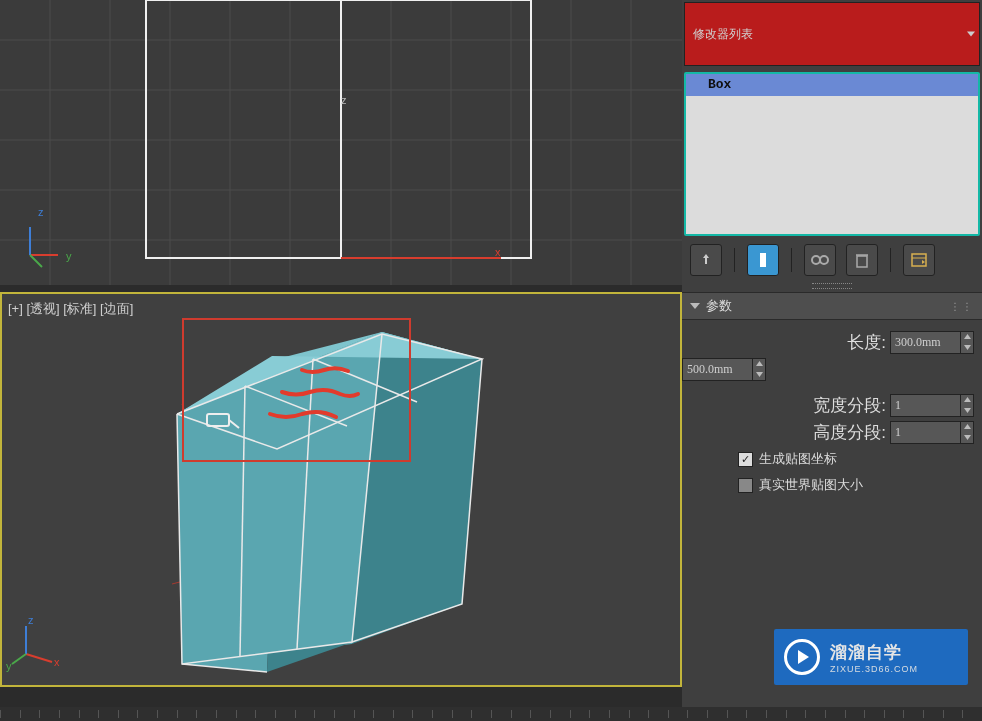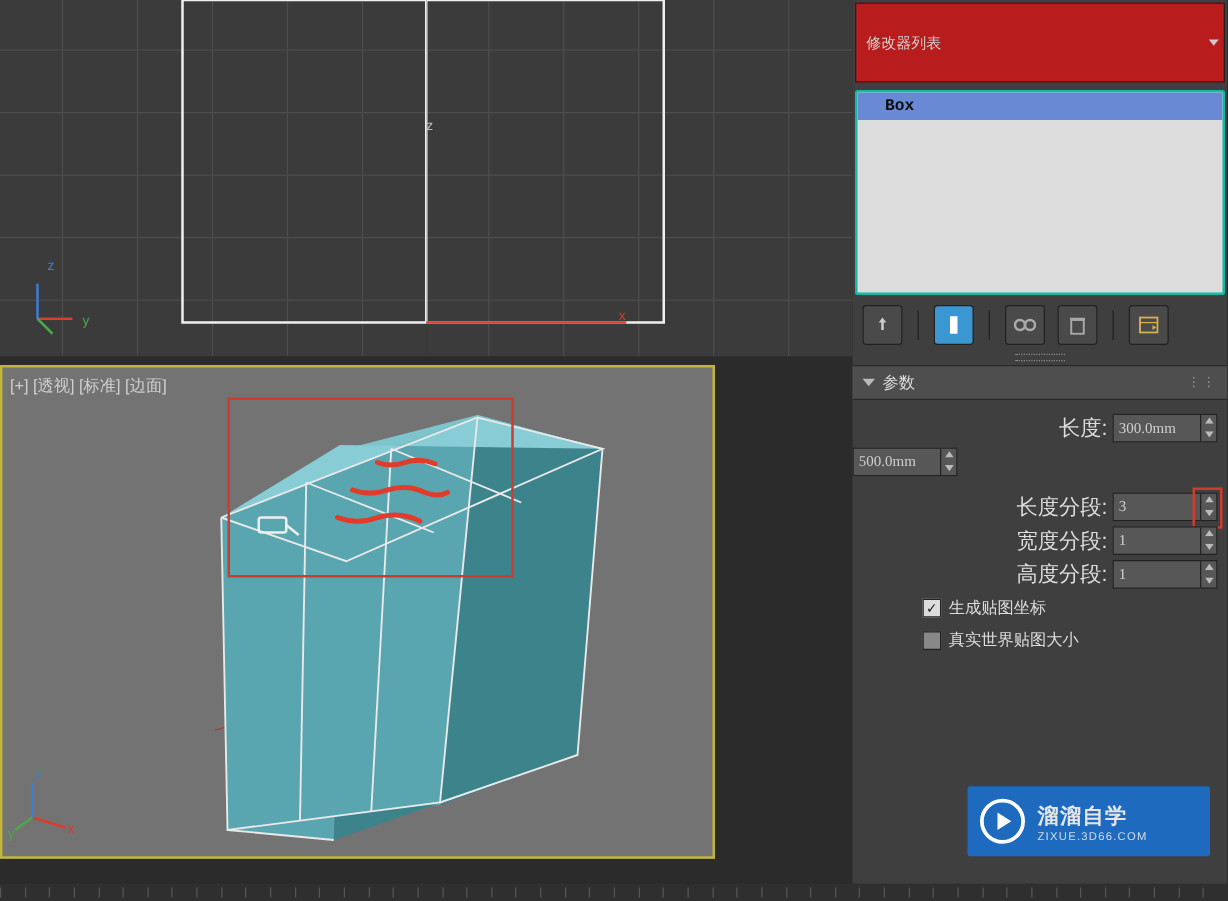--- a/index.html
+++ b/index.html
@@ -23,21 +23,21 @@
     --axisz:#3e7ed6;
   }
   html,body{margin:0;padding:0;background:#2b2b2b;font-family:Tahoma,Arial,sans-serif;font-size:12px;color:#ddd;width:982px;height:721px;overflow:hidden}
   .root{width:982px;height:721px;position:relative}
   
   .vp-top{position:absolute;left:0;top:0;width:682px;height:285px}
   .vp-top .half{position:absolute;top:0;width:341px;height:285px;background:#3b3b3b}
   .vp-top .half.left{left:0}
   .vp-top .half.right{left:341px}
   .vp-top svg{display:block}
-  .vp-bottom{position:absolute;left:0;top:292px;width:572px;height:395px;background:#737373;border:2px solid var(--viewport-border-active);box-sizing:border-box}
+  .vp-bottom{position:absolute;left:0;top:292px;width:682px;height:395px;background:#404040;border:2px solid var(--viewport-border-active);box-sizing:border-box}
   .vp-bottom .lbl{position:absolute;left:6px;top:6px;color:#cfcfcf;font-size:13px}
   .vp-bottom svg{position:absolute;left:0;top:0}
   .highlight{position:absolute;left:182px;top:318px;width:225px;height:140px;border:2px solid var(--red);pointer-events:none}
   
   .side{position:absolute;right:0;top:0;width:300px;height:721px;background:var(--panel)}
   .mod-list{height:30px;background:#b91c1c;border:1px solid #222;color:#d0d0d0;display:flex;align-items:center;padding:16px 8px;margin:2px 2px 0;position:relative}
   .mod-list .caret{position:absolute;right:4px;top:50%;transform:translateY(-50%);width:0;height:0;border-left:4px solid transparent;border-right:4px solid transparent;border-top:5px solid #ccc}
   .stack{margin:6px 2px 2px;height:160px;background:var(--stack-bg);border:2px solid #14b8a6;border-radius:2px;position:relative;overflow:hidden}
   .stack .item{background:var(--stack-selected);color:#0e0e0e;font-family:"Courier New",monospace;font-weight:bold;font-size:13px;padding:3px 22px;height:16px}
   .stack-toolbar{margin:4px 2px 0;height:40px;display:flex;align-items:center;gap:10px;padding:0 6px}
@@ -282,41 +282,20 @@
                   <svg width="7" height="5">
                     <polygon points="0,0 7,0 3.5,5" fill="#bbb"></polygon>
                   </svg>
                 </span>
             </div>
           </div>
         </div>
       </div>
       <div style="height:8px"></div>
       <div class="prow">
-        <div class="plabel">长度分段:</div>
-        <div class="spinner-wrap">
-          <div class="spinner">
-            <div class="val">3</div>
-            <div class="arrows">
-              <span>
-                  <svg width="7" height="5">
-                    <polygon points="3.5,0 7,5 0,5" fill="#bbb"></polygon>
-                  </svg>
-                </span>
-              <span>
-                  <svg width="7" height="5">
-                    <polygon points="0,0 7,0 3.5,5" fill="#bbb"></polygon>
-                  </svg>
-                </span>
-            </div>
-          </div>
-          <div class="spin-hl"></div>
-        </div>
-      </div>
-      <div class="prow">
         <div class="plabel">宽度分段:</div>
         <div class="spinner-wrap">
           <div class="spinner">
             <div class="val">1</div>
             <div class="arrows">
               <span>
                   <svg width="7" height="5">
                     <polygon points="3.5,0 7,5 0,5" fill="#bbb"></polygon>
                   </svg>
                 </span>

